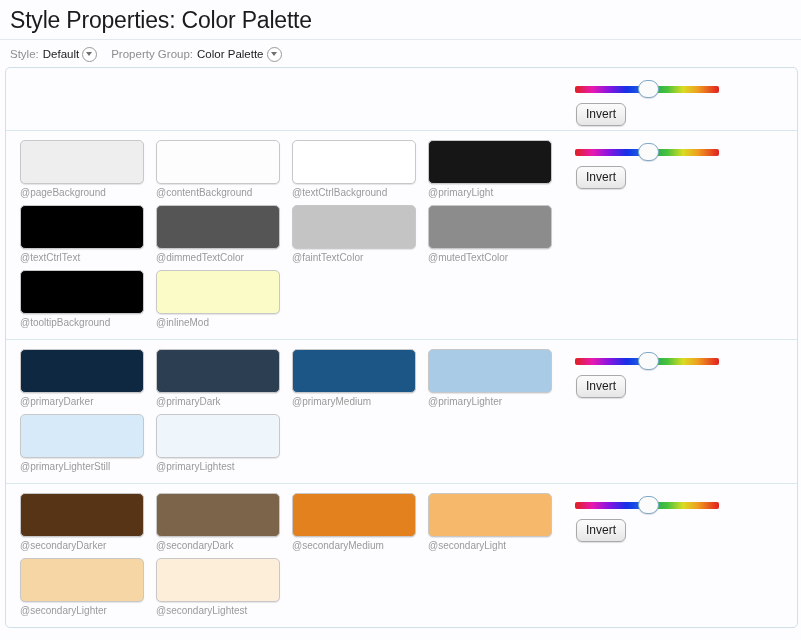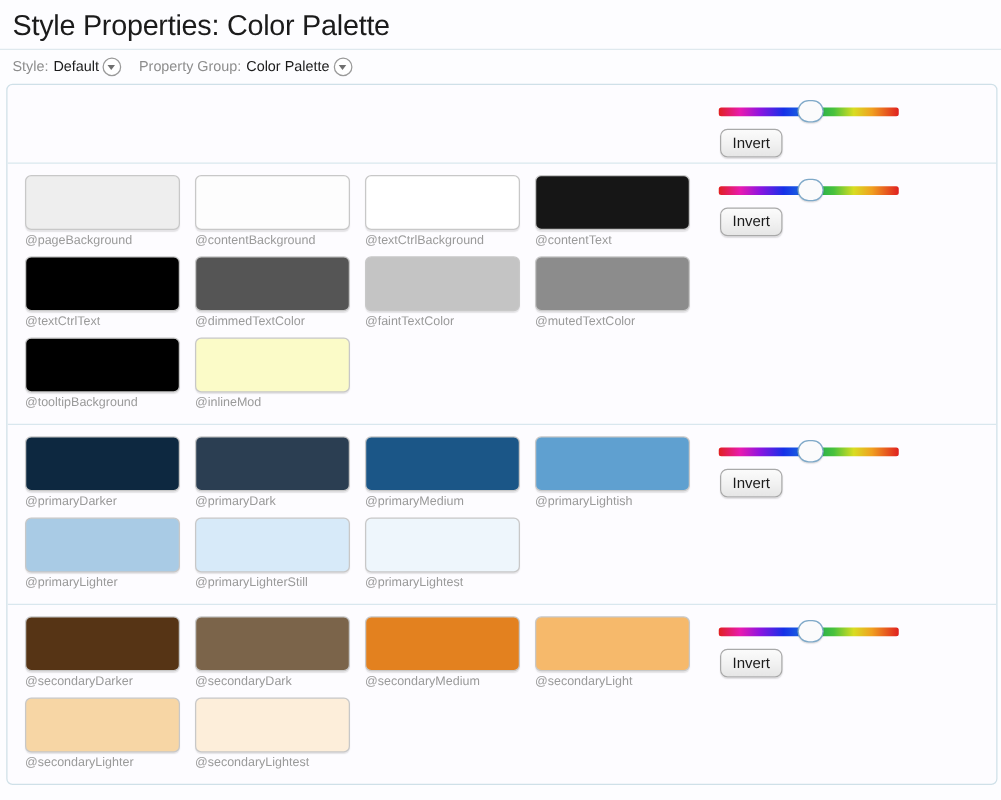--- a/index.html
+++ b/index.html
@@ -35,21 +35,21 @@
     height: 1px;
     background: #dfe9ee;
     margin: 5px 0 0 0;
   }
 
   .meta-bar {
     padding: 6px 0 0 10px;
     font-size: 11.5px;
     color: #8d8d8d;
     display: flex;
-    align-items: flex-start;
+    align-items: center;
     height: 22px;
     box-sizing: border-box;
   }
   .meta-label {
     color: #8d8d8d;
     margin-right: 4px;
   }
   .meta-value {
     color: #1b1b1b;
     font-weight: normal;
@@ -228,21 +228,21 @@
           <div class="swatch-cell">
             <div class="swatch-box" style="background: rgb(253, 253, 253);"></div>
             <div class="swatch-label">@contentBackground</div>
           </div>
           <div class="swatch-cell">
             <div class="swatch-box" style="background: rgb(255, 255, 255);"></div>
             <div class="swatch-label">@textCtrlBackground</div>
           </div>
           <div class="swatch-cell">
             <div class="swatch-box" style="background: rgb(22, 22, 22);"></div>
-            <div class="swatch-label">@contentText</div>
+            <div class="swatch-label">@primaryLight</div>
           </div>
           <div class="swatch-cell">
             <div class="swatch-box" style="background: rgb(0, 0, 0);"></div>
             <div class="swatch-label">@textCtrlText</div>
           </div>
           <div class="swatch-cell">
             <div class="swatch-box" style="background: rgb(85, 85, 85);"></div>
             <div class="swatch-label">@dimmedTextColor</div>
           </div>
           <div class="swatch-cell">
@@ -275,24 +275,20 @@
           </div>
           <div class="swatch-cell">
             <div class="swatch-box" style="background: rgb(43, 62, 82);"></div>
             <div class="swatch-label">@primaryDark</div>
           </div>
           <div class="swatch-cell">
             <div class="swatch-box" style="background: rgb(27, 86, 135);"></div>
             <div class="swatch-label">@primaryMedium</div>
           </div>
           <div class="swatch-cell">
-            <div class="swatch-box" style="background: rgb(95, 160, 208);"></div>
-            <div class="swatch-label">@primaryLightish</div>
-          </div>
-          <div class="swatch-cell">
             <div class="swatch-box" style="background: rgb(169, 203, 229);"></div>
             <div class="swatch-label">@primaryLighter</div>
           </div>
           <div class="swatch-cell">
             <div class="swatch-box" style="background: rgb(215, 234, 249);"></div>
             <div class="swatch-label">@primaryLighterStill</div>
           </div>
           <div class="swatch-cell">
             <div class="swatch-box" style="background: rgb(238, 246, 252);"></div>
             <div class="swatch-label">@primaryLightest</div>

